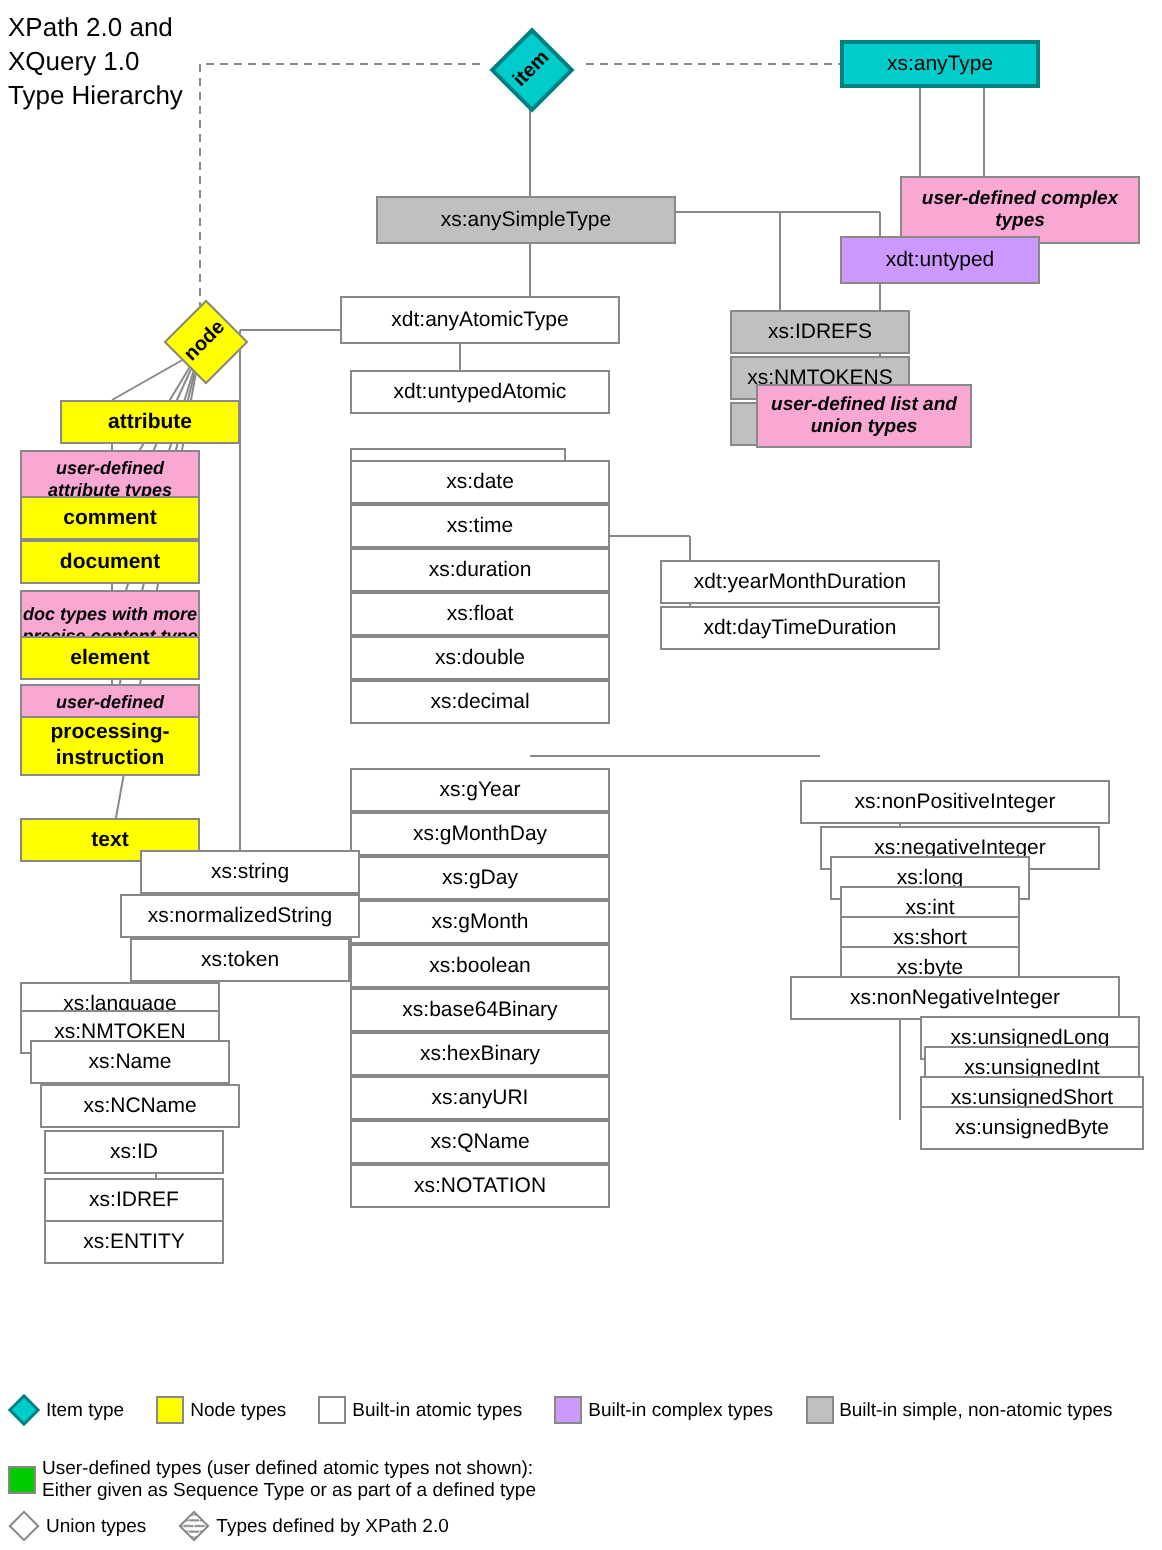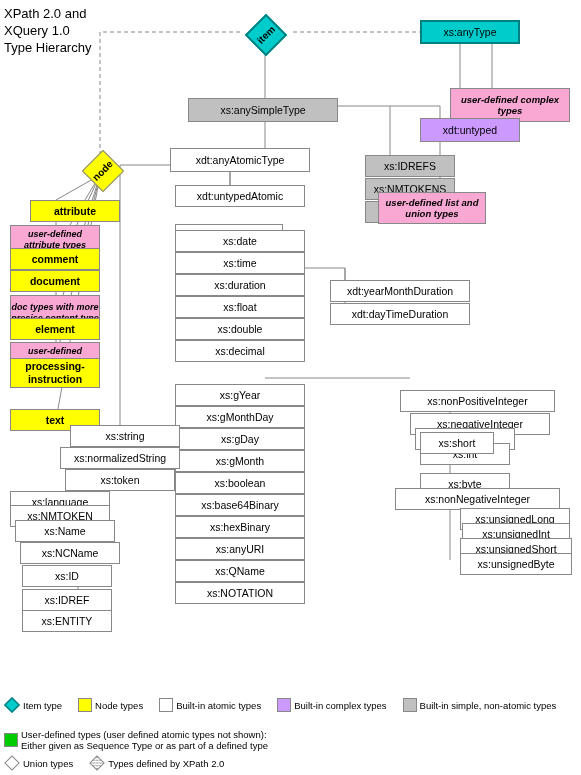--- a/index.html
+++ b/index.html
@@ -416,21 +416,21 @@
   </div>
 
   <div class="node node-rect" style="left:415px; top:428px; width:100px; height:22px;">
     <span>xs:long</span>
   </div>
 
   <div class="node node-rect" style="left:420px; top:443px; width:90px; height:22px;">
     <span>xs:int</span>
   </div>
 
-  <div class="node node-rect" style="left:420px; top:432px; width:74px; height:22px;">
+  <div class="node node-rect" style="left:420px; top:458px; width:90px; height:22px;">
     <span>xs:short</span>
   </div>
 
   <div class="node node-rect" style="left:420px; top:473px; width:90px; height:22px;">
     <span>xs:byte</span>
   </div>
 
   <div class="node node-rect" style="left:395px; top:488px; width:165px; height:22px;">
     <span>xs:nonNegativeInteger</span>
   </div>

